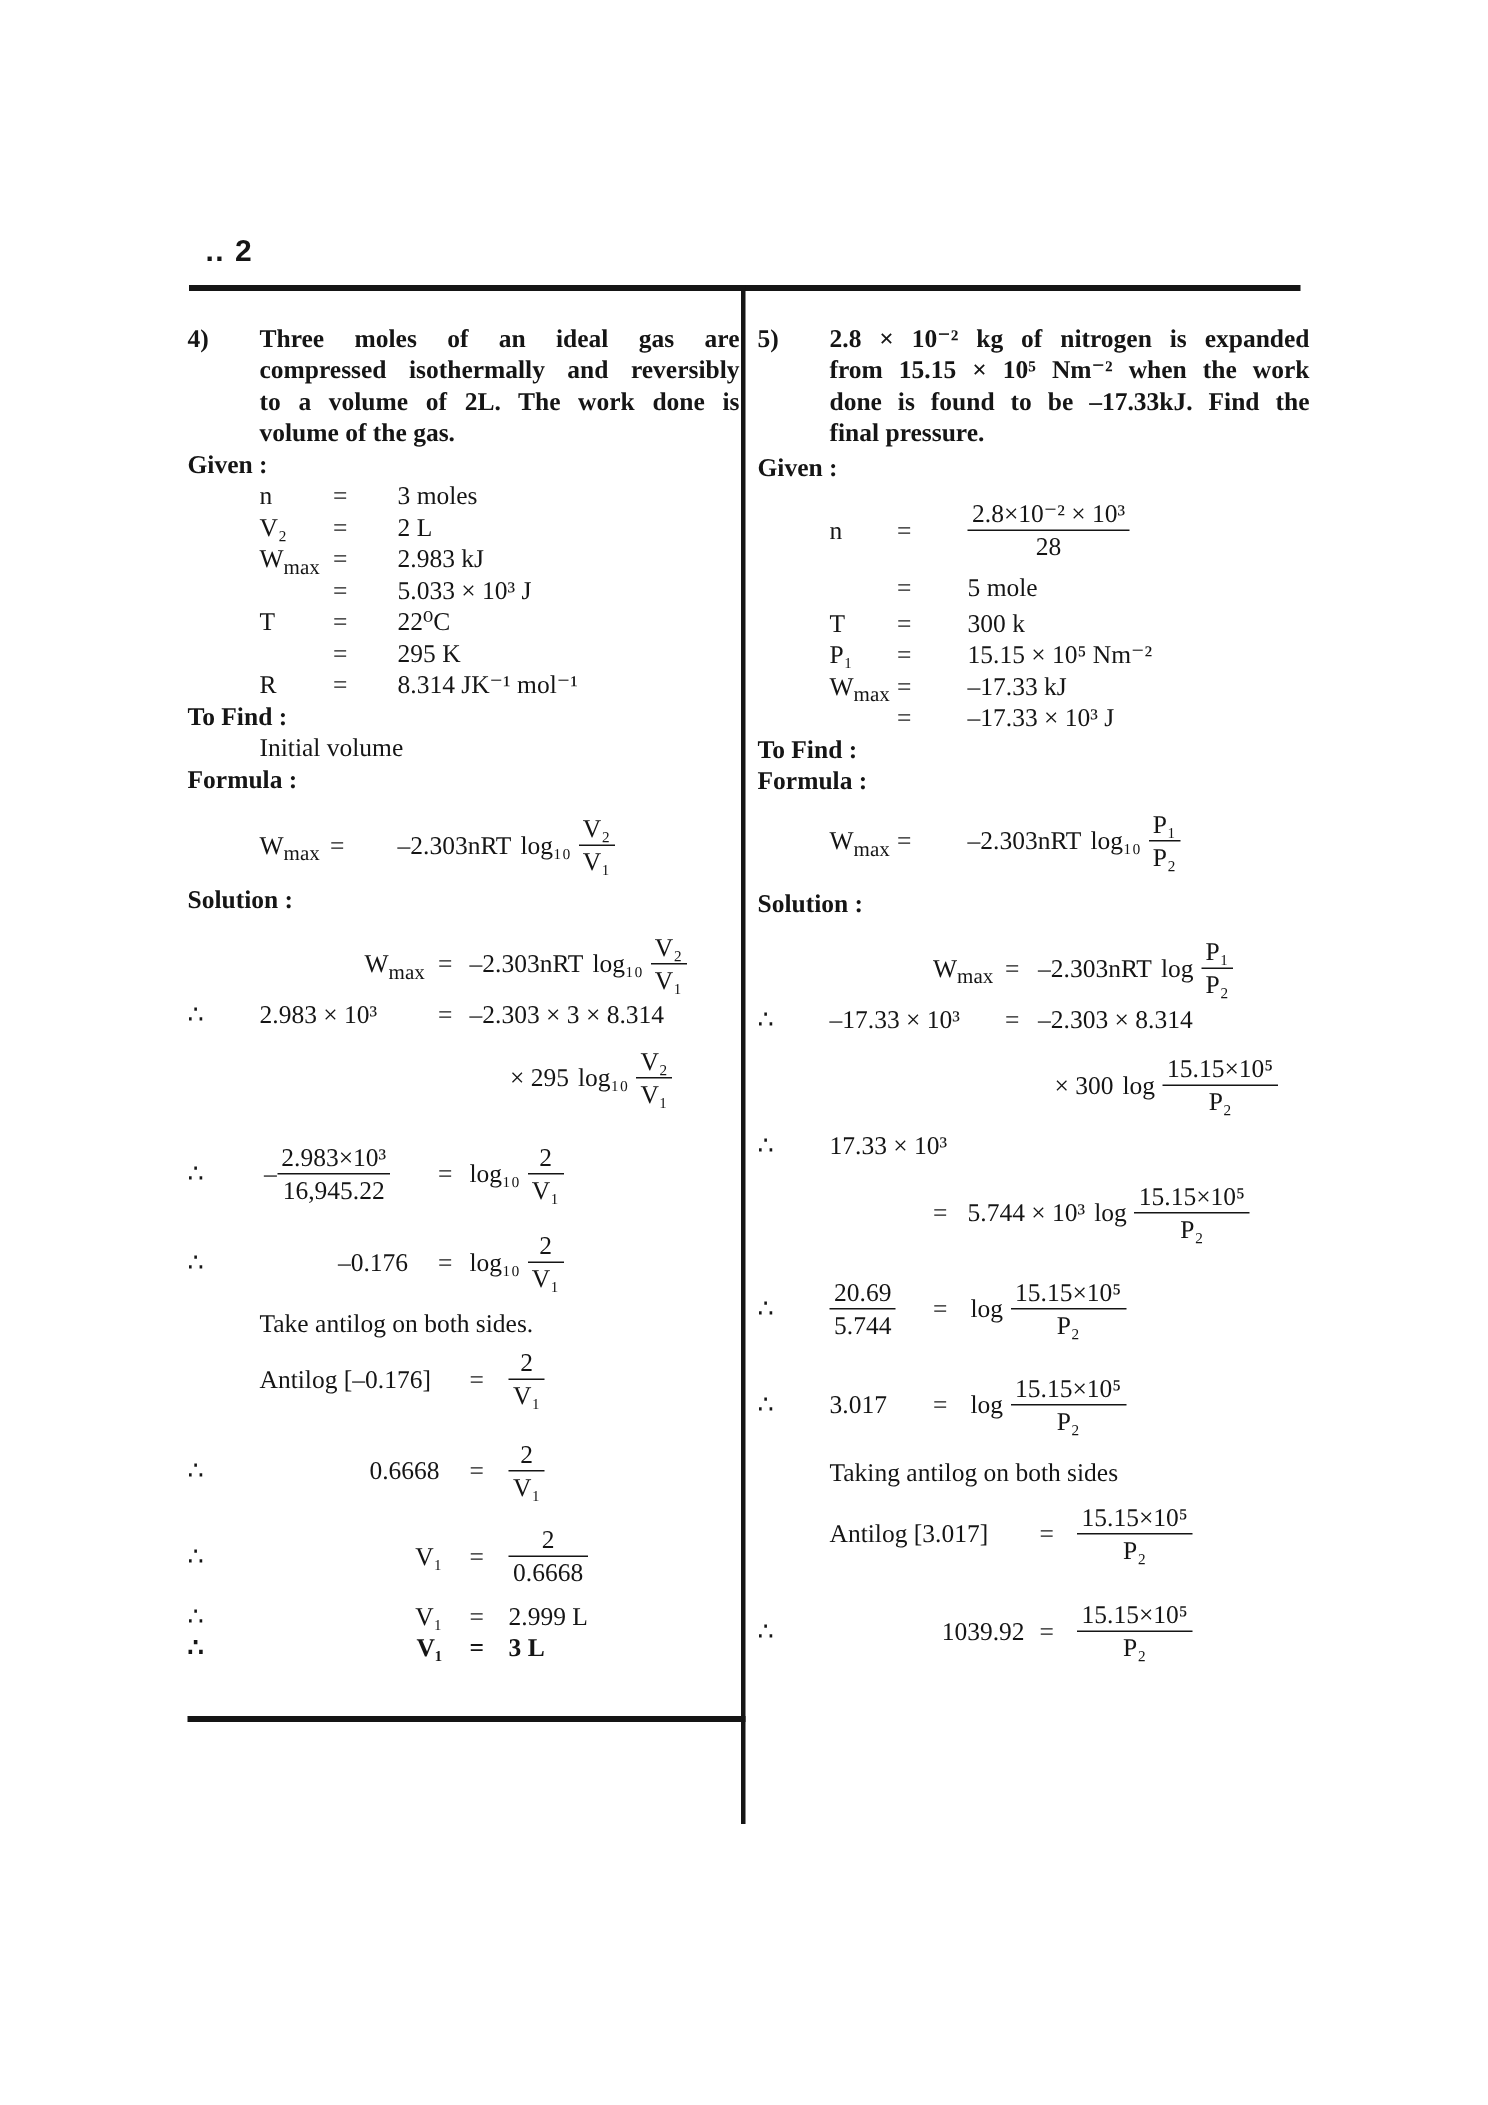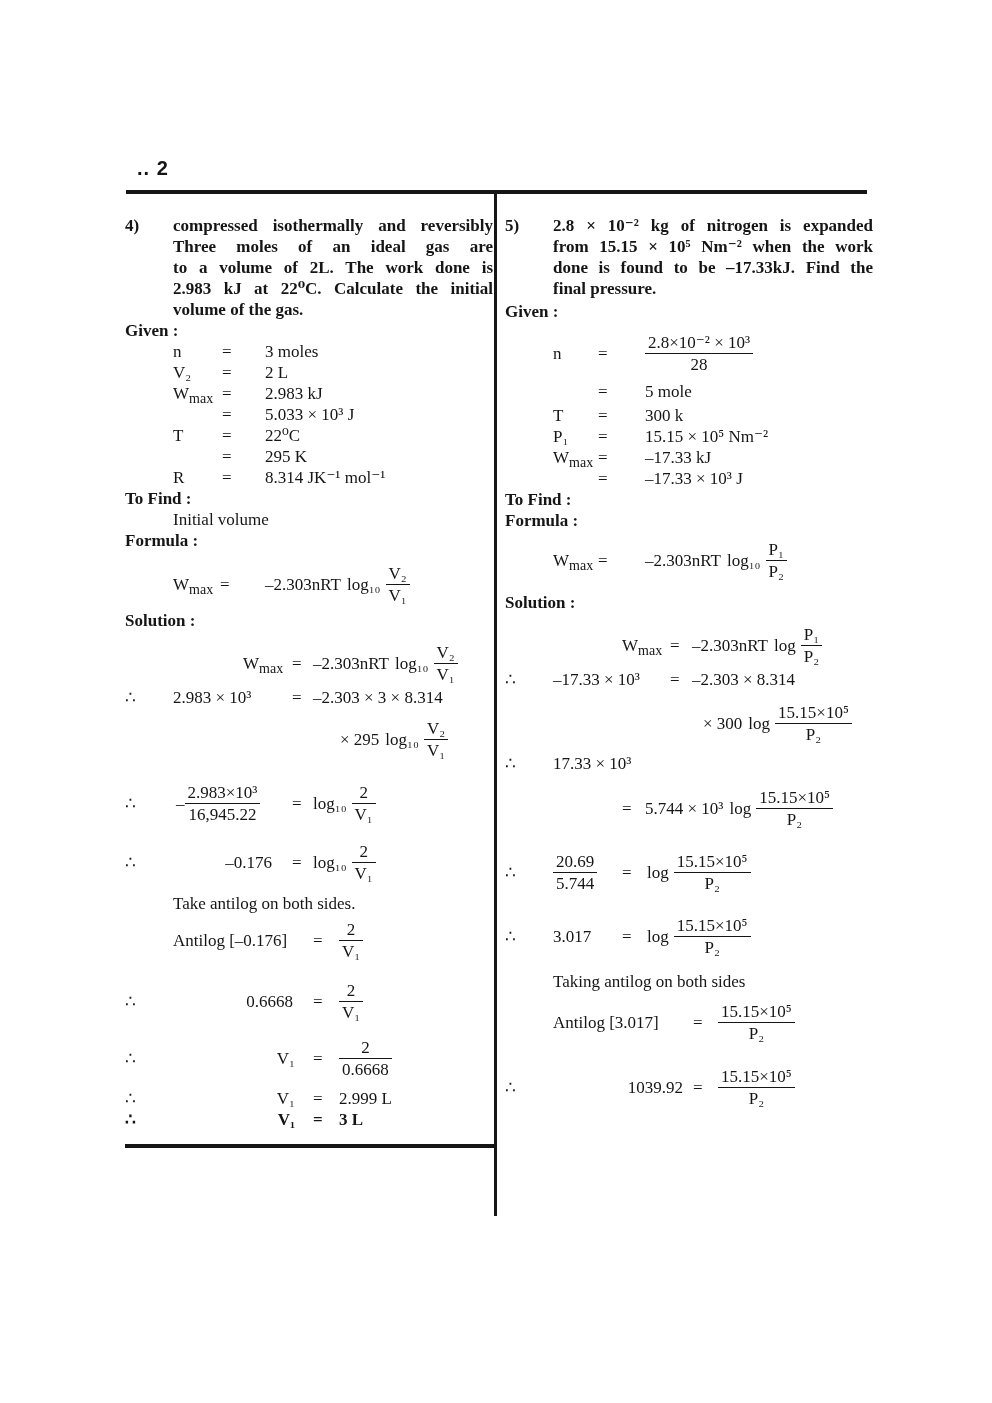--- a/index.html
+++ b/index.html
@@ -56,24 +56,23 @@
   <div class="hdr">.. 2</div>
   <div class="rule-top"></div>
   <div class="divider"></div>
   <div class="rule-end"></div>
 
   <div class="col col-l">
 
     <div class="prob" style="margin-top:8px">
       <span class="pnum">4)</span>
       <span class="plines">
+        <span class="jl" style="display:block">Three moles of an ideal gas are</span>
         <span class="jl" style="display:block">compressed isothermally and reversibly</span>
-        <span class="jl" style="display:block">Three moles of an ideal gas are</span>
         <span class="jl" style="display:block">to a volume of 2L. The work done is</span>
-        <span class="jl" style="display:block">2.983 kJ at 22⁰C. Calculate the initial</span>
         <span class="jl jl-last" style="display:block">volume of the gas.</span>
       </span>
     </div>
 
     <div class="label">Given :</div>
 
     <div class="grow grow-l">
       <span>n</span>
       <span>=</span>
       <span>3 moles</span>

